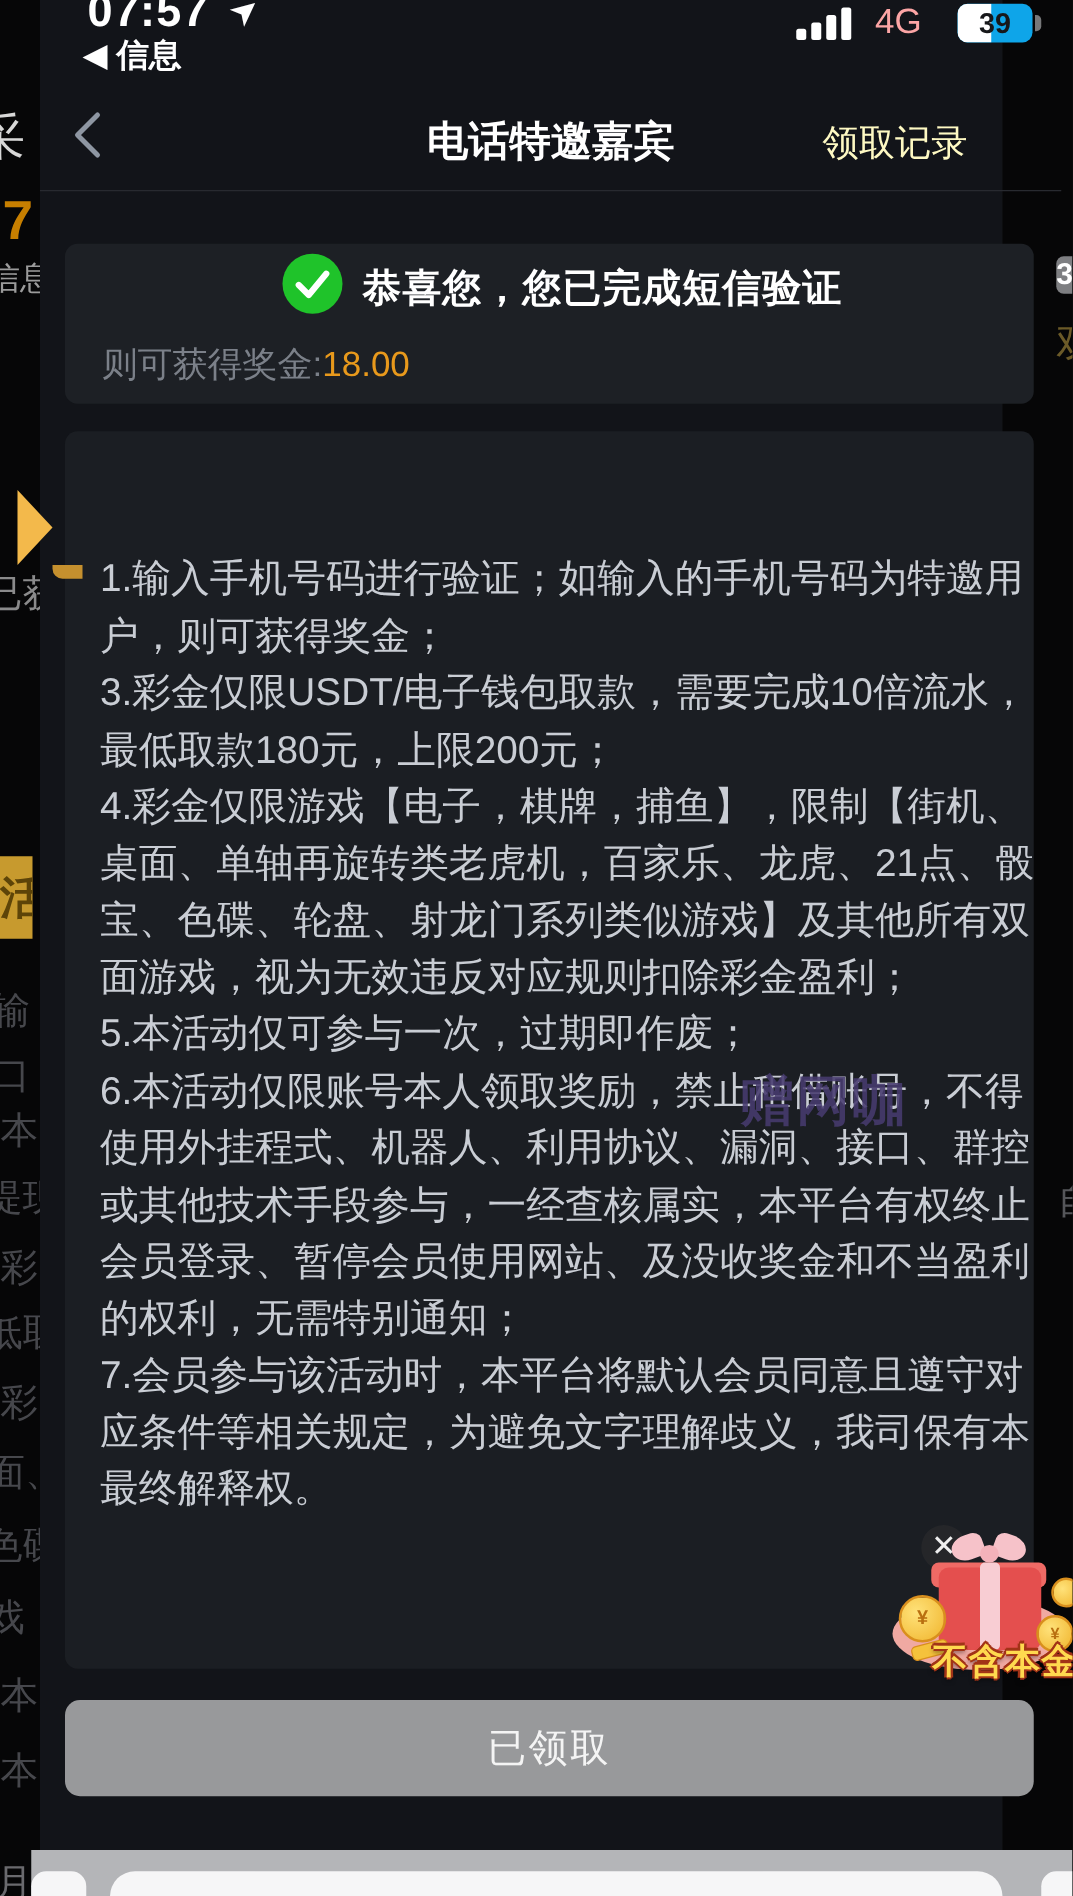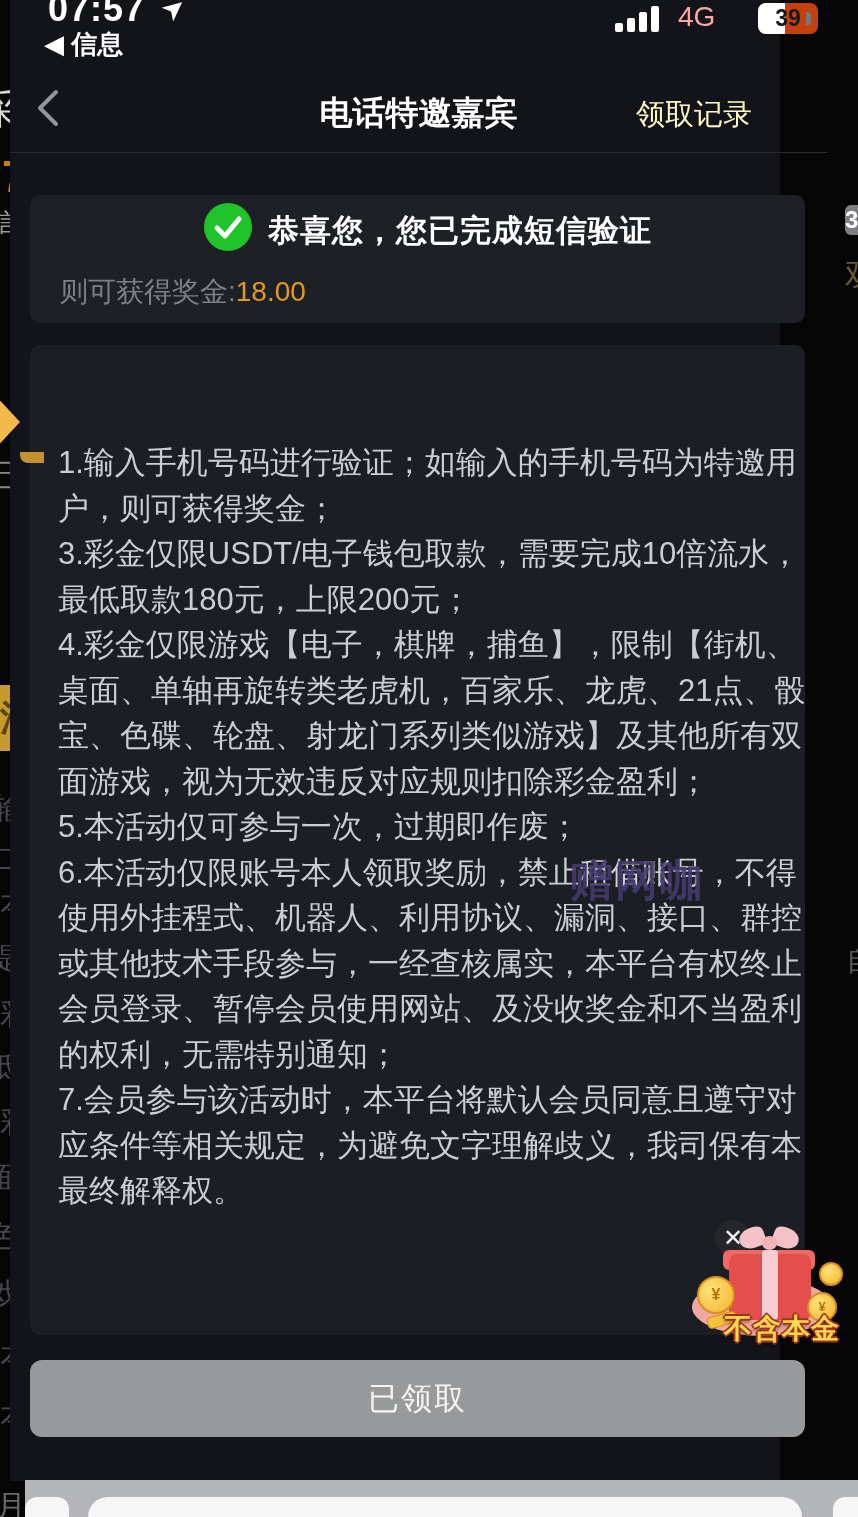--- a/index.html
+++ b/index.html
@@ -11,31 +11,31 @@
   .frag-bright{color:#d8d8d8;font-size:40px;}
   .frag-orange{color:#c77f00;font-size:44px;font-weight:700;}
   .frag-gray{color:#9b9b9b;font-size:26px;}
   .frag-dim{color:#8a8a8b;}
   .underlay-gold{position:absolute;left:0;top:685px;width:26px;height:66px;background:#c79a2e;
     color:#5d4408;font-size:36px;font-weight:700;line-height:66px;overflow:hidden;}
   .frag-pill{position:absolute;left:845px;top:205px;width:13px;height:30px;background:#7e7f82;
     border-radius:6px 0 0 6px;color:#fff;font-size:24px;font-weight:700;line-height:30px;overflow:hidden;}
 
   
-  #modal{position:absolute;left:10px;top:0;width:770px;height:1481px;background:#121419;text-decoration:underline;}
+  #modal{position:absolute;left:32px;top:0;width:770px;height:1481px;background:#121419;text-decoration:underline;}
   #header-divider{position:absolute;left:0;top:152px;width:817px;height:1px;background:#282a30;}
 
   
   .sb-time{position:absolute;left:38px;top:-12px;color:#fff;font-size:36px;font-weight:700;letter-spacing:1px;}
   .sb-nav{position:absolute;left:152px;top:-8px;color:#fff;font-size:28px;transform:rotate(-40deg);}
   .sb-back{position:absolute;left:34px;top:27px;color:#fff;font-size:26px;font-weight:600;}
   .sb-bars{position:absolute;left:605px;top:6px;width:52px;height:26px;}
   .sb-bars i{position:absolute;bottom:0;width:8px;background:#fff;border-radius:2px;}
   .sb-4g{position:absolute;left:668px;top:1px;color:#fca5a5;font-size:28px;}
-  .battery{position:absolute;left:734px;top:3px;width:60px;height:31px;border-radius:8px;background:#c2410c;overflow:hidden;margin-left:14px;}
+  .battery{position:absolute;left:734px;top:3px;width:60px;height:31px;border-radius:8px;background:#0ea5e9;overflow:hidden;}
   .battery .fill{position:absolute;left:0;top:0;width:45%;height:100%;background:#fff;}
   .battery .pct{position:absolute;width:100%;text-align:center;line-height:31px;color:#17181a;font-size:23px;font-weight:700;}
   .battery-cap{position:absolute;left:796px;top:12px;width:5px;height:13px;background:#77787a;border-radius:0 4px 4px 0;}
 
   
   .hdr-back{position:absolute;left:24px;top:88px;width:28px;height:40px;}
   .hdr-title{position:absolute;left:0;top:91px;width:817px;text-align:center;color:#fff;font-size:33px;font-weight:600;}
   .hdr-link{position:absolute;right:28px;top:95px;color:#fef9c3;font-size:29px;}
 
   

